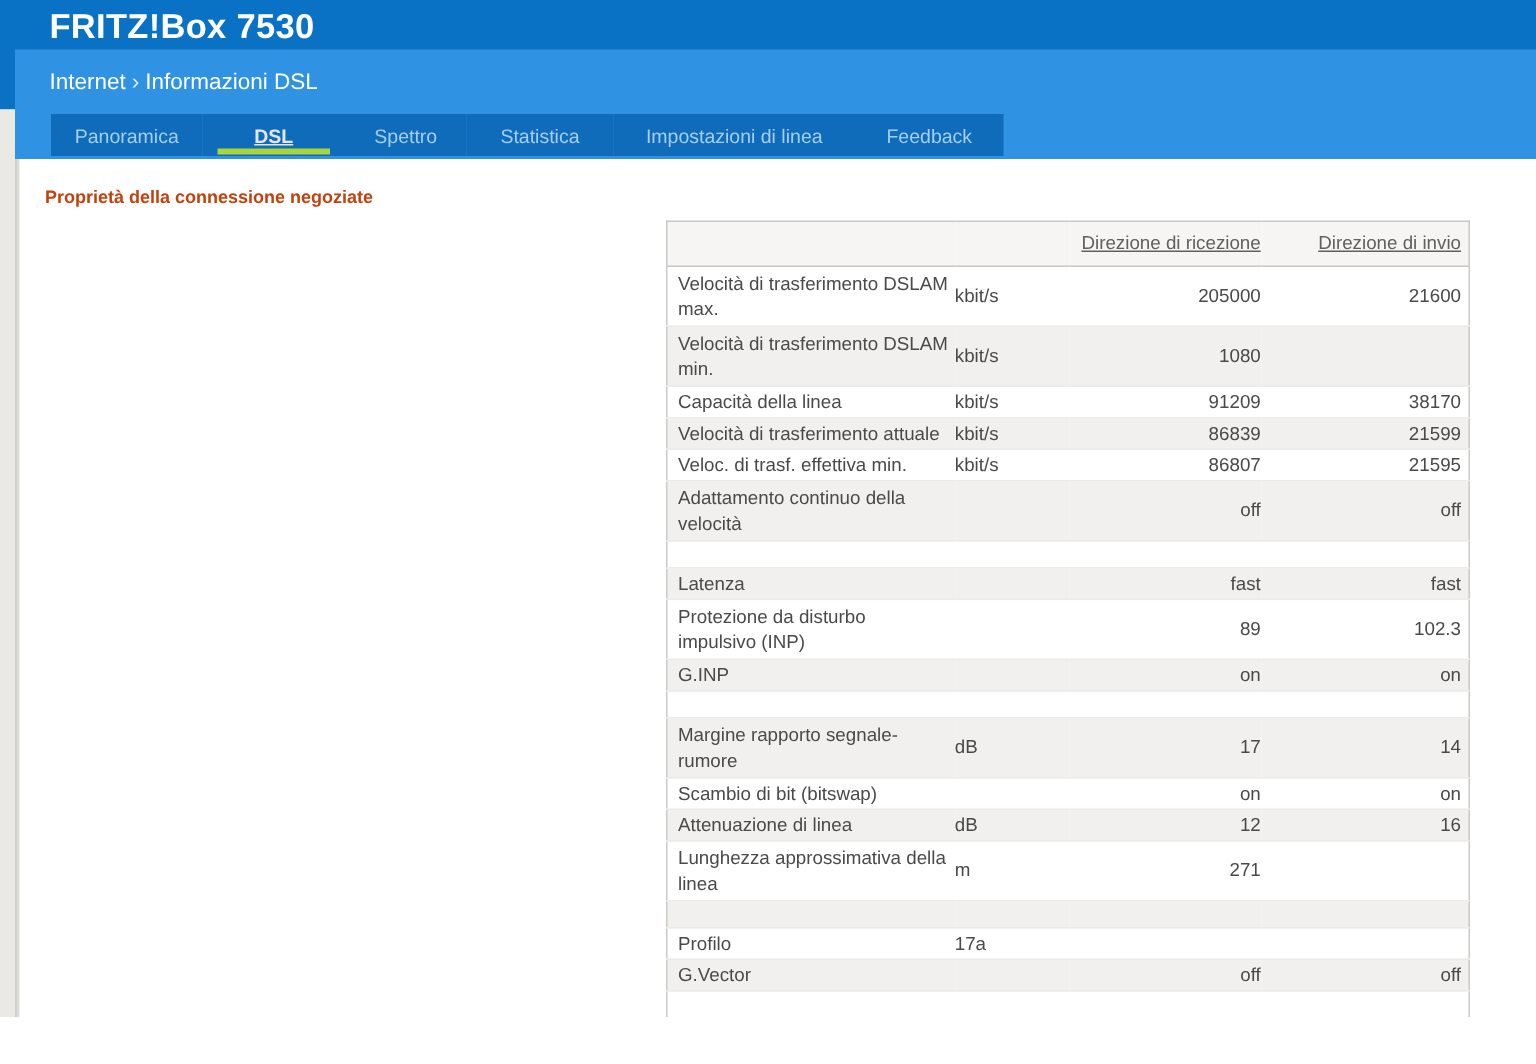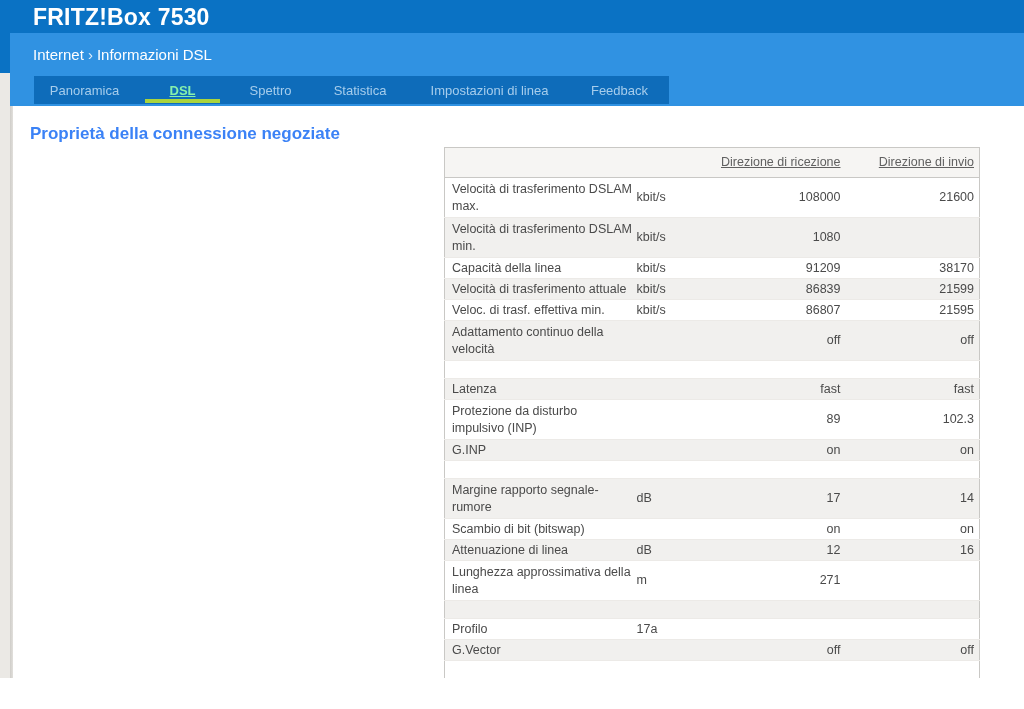--- a/index.html
+++ b/index.html
@@ -11,30 +11,30 @@
   .app-title { position:absolute; left:33px; top:4px; color:#ffffff; font-size:23px; font-weight:bold; letter-spacing:0.2px; }
 
   
   .band { position:absolute; left:10px; top:33px; width:1014px; height:73px; background:#3092e2; }
   .breadcrumb { position:absolute; left:23px; top:13px; color:#ffffff; font-size:15px; }
   .breadcrumb .sep { opacity:0.85; padding:0 4px; font-weight:normal; }
 
   .tabs { position:absolute; left:24px; bottom:2px; display:flex; gap:0; }
   .tab { height:28px; background:#0e6cba; color:#a6cdec; font-size:13px;
          display:flex; align-items:center; justify-content:center; cursor:pointer; position:relative; }
-  .tab.active { color:#86efac; font-weight:bold;text-decoration:underline; }
+  .tab.active { color:#e5e5e5; font-weight:bold;text-decoration:underline; }
   .tab.active::after { content:""; position:absolute; left:10px; right:10px; bottom:1px; height:4px; background:#aad43c; }
 
   
   .gutter { position:absolute; left:0; top:73px; width:10px; height:636px; background:#ebe9e5; }
   .gutter-shadow { position:absolute; left:10px; top:106px; width:3px; height:603px;
                    background:linear-gradient(to right,#cfcdc9,#e2e0dc); }
 
   
-  .section-heading { position:absolute; left:30px; top:124px; font-size:17px; font-weight:bold; color:#3b82f6; }
+  .section-heading { position:absolute; left:30px; top:124px; font-size:12px; font-weight:bold; color:#c2410c; }
 
   table.dsl { position:absolute; left:444px; top:147px; width:535px;
               border-collapse:collapse; table-layout:fixed;
               border:1px solid #c9c8c5; font-size:12.5px; color:#4a4a4a; }
   table.dsl col.w-label { width:192px; }
   table.dsl col.w-unit  { width:76px; }
   table.dsl col.w-rx    { width:128px; }
   table.dsl col.w-tx    { width:139px; }
 
   table.dsl thead tr { height:30px; background:#f6f5f3; }
@@ -96,21 +96,21 @@
         <td class="c-unit"></td>
         <td class="c-rx">Direzione di ricezione</td>
         <td class="c-tx">Direzione di invio</td>
       </tr>
     </thead>
     <tbody>
         <tr class="double">
           <td class="c-label">Velocità di trasferimento DSLAM
 max.</td>
           <td class="c-unit">kbit/s</td>
-          <td class="c-rx">108000</td>
+          <td class="c-rx">205000</td>
           <td class="c-tx">21600</td>
         </tr>
         <tr class="double gray">
           <td class="c-label">Velocità di trasferimento DSLAM
 min.</td>
           <td class="c-unit">kbit/s</td>
           <td class="c-rx">1080</td>
           <td class="c-tx"></td>
         </tr>
         <tr class="single">

